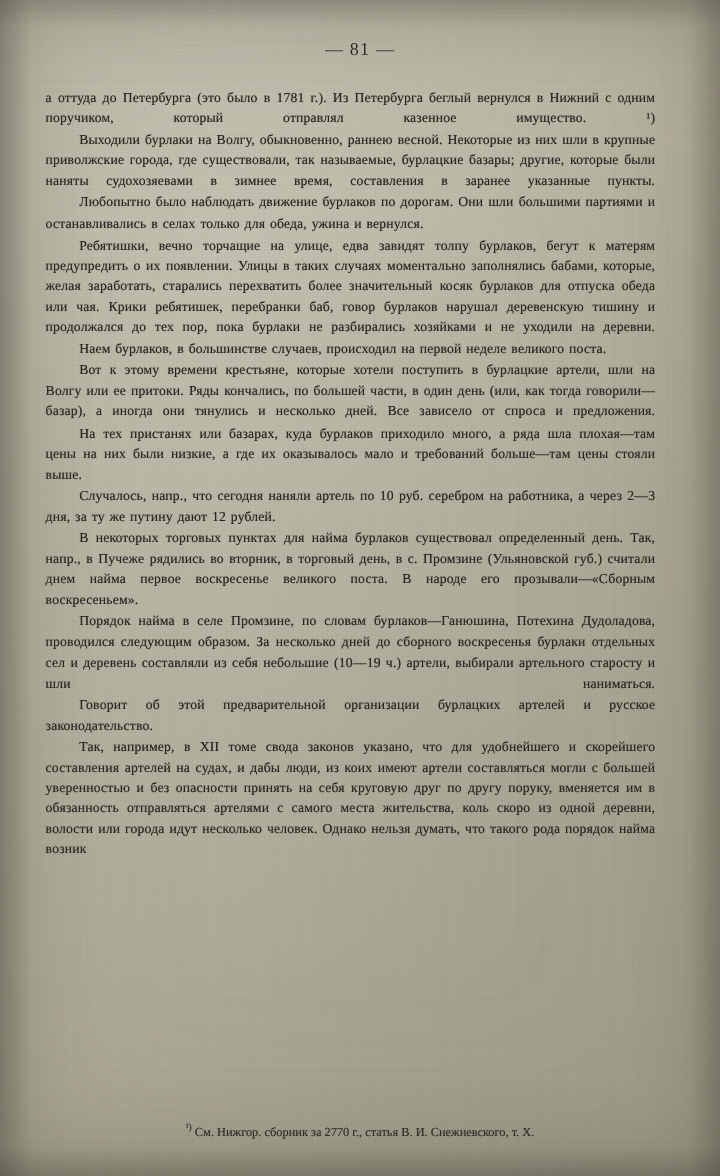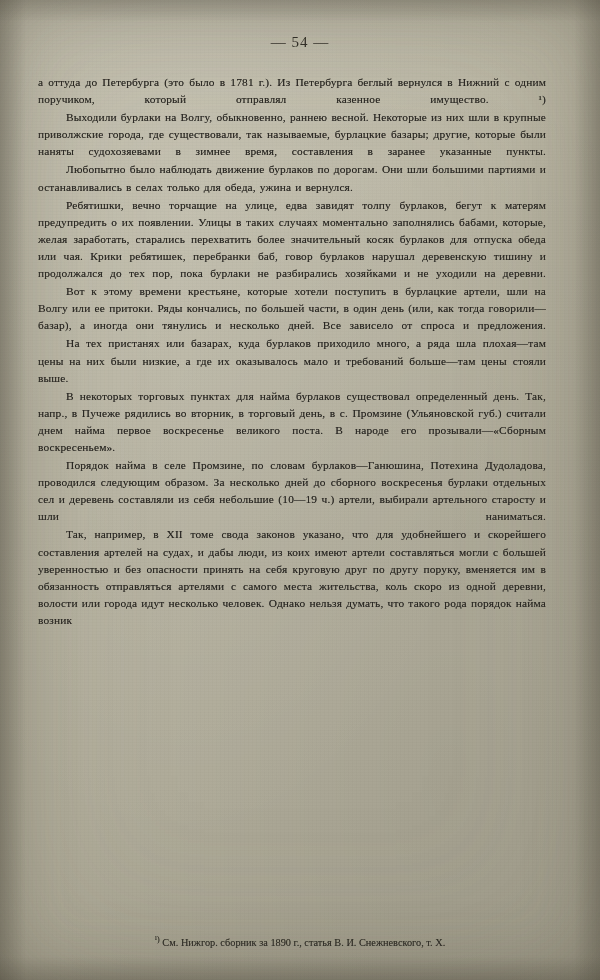--- a/index.html
+++ b/index.html
@@ -121,36 +121,39 @@
     left: 0; right: 0; bottom: 0; height: 24px;
     background: linear-gradient(0deg, rgba(60,56,45,0.25), rgba(60,56,45,0));
     pointer-events: none;
   }
 </style>
 </head>
 <body>
 
 <div class="page">
 
-  <div class="page-number">— 54 —</div>
+  <div class="page-number">— 81 —</div>
 
   <div class="body-text">
     <p class="para first">а оттуда до Петербурга (это было в 1781 г.). Из Петербурга беглый вернулся в Нижний с одним поручиком, который отправлял казенное имущество. ¹)</p>
     <p class="para">Выходили бурлаки на Волгу, обыкновенно, раннею весной. Некоторые из них шли в крупные приволжские города, где существовали, так называемые, бурлацкие базары; другие, которые были наняты судохозяевами в зимнее время, составления в заранее указанные пункты.</p>
     <p class="para last-natural">Любопытно было наблюдать движение бурлаков по дорогам. Они шли большими партиями и останавливались в селах только для обеда, ужина и вернулся.</p>
     <p class="para">Ребятишки, вечно торчащие на улице, едва завидят толпу бурлаков, бегут к матерям предупредить о их появлении. Улицы в таких случаях моментально заполнялись бабами, которые, желая заработать, старались перехватить более значительный косяк бурлаков для отпуска обеда или чая. Крики ребятишек, перебранки баб, говор бурлаков нарушал деревенскую тишину и продолжался до тех пор, пока бурлаки не разбирались хозяйками и не уходили на деревни.</p>
+    <p class="para last-natural">Наем бурлаков, в большинстве случаев, происходил на первой неделе великого поста.</p>
     <p class="para">Вот к этому времени крестьяне, которые хотели поступить в бурлацкие артели, шли на Волгу или ее притоки. Ряды кончались, по большей части, в один день (или, как тогда говорили—базар), а иногда они тянулись и несколько дней. Все зависело от спроса и предложения.</p>
     <p class="para">На тех пристанях или базарах, куда бурлаков приходило много, а ряда шла плохая—там цены на них были низкие, а где их оказывалось мало и требований больше—там цены стояли выше.</p>
+    <p class="para last-natural">Случалось, напр., что сегодня наняли артель по 10 руб. серебром на работника, а через 2—3 дня, за ту же путину дают 12 рублей.</p>
     <p class="para">В некоторых торговых пунктах для найма бурлаков существовал определенный день. Так, напр., в Пучеже рядились во вторник, в торговый день, в с. Промзине (Ульяновской губ.) считали днем найма первое воскресенье великого поста. В народе его прозывали—«Сборным воскресеньем».</p>
     <p class="para">Порядок найма в селе Промзине, по словам бурлаков—Ганюшина, Потехина Дудоладова, проводился следующим образом. За несколько дней до сборного воскресенья бурлаки отдельных сел и деревень составляли из себя небольшие (10—19 ч.) артели, выбирали артельного старосту и шли наниматься.</p>
+    <p class="para last-natural">Говорит об этой предварительной организации бурлацких артелей и русское законодательство.</p>
     <p class="para">Так, например, в XII томе свода законов указано, что для удобнейшего и скорейшего составления артелей на судах, и дабы люди, из коих имеют артели составляться могли с большей уверенностью и без опасности принять на себя круговую друг по другу поруку, вменяется им в обязанность отправляться артелями с самого места жительства, коль скоро из одной деревни, волости или города идут несколько человек. Однако нельзя думать, что такого рода порядок найма возник</p>
   </div>
 
   <div class="footnote-rule"></div>
-  <div class="footnote"><sup>¹)</sup><span> См. Нижгор. сборник за 1890 г., статья В. И. Снежневского, т. X.</span></div>
+  <div class="footnote"><sup>¹)</sup><span> См. Нижгор. сборник за 2770 г., статья В. И. Снежневского, т. X.</span></div>
 
   <div class="grain"></div>
   <div class="vignette"></div>
   <div class="edge-shadow-left"></div>
   <div class="edge-shadow-right"></div>
   <div class="edge-shadow-top"></div>
   <div class="edge-shadow-bottom"></div>
 </div>
 
 </body></html>

